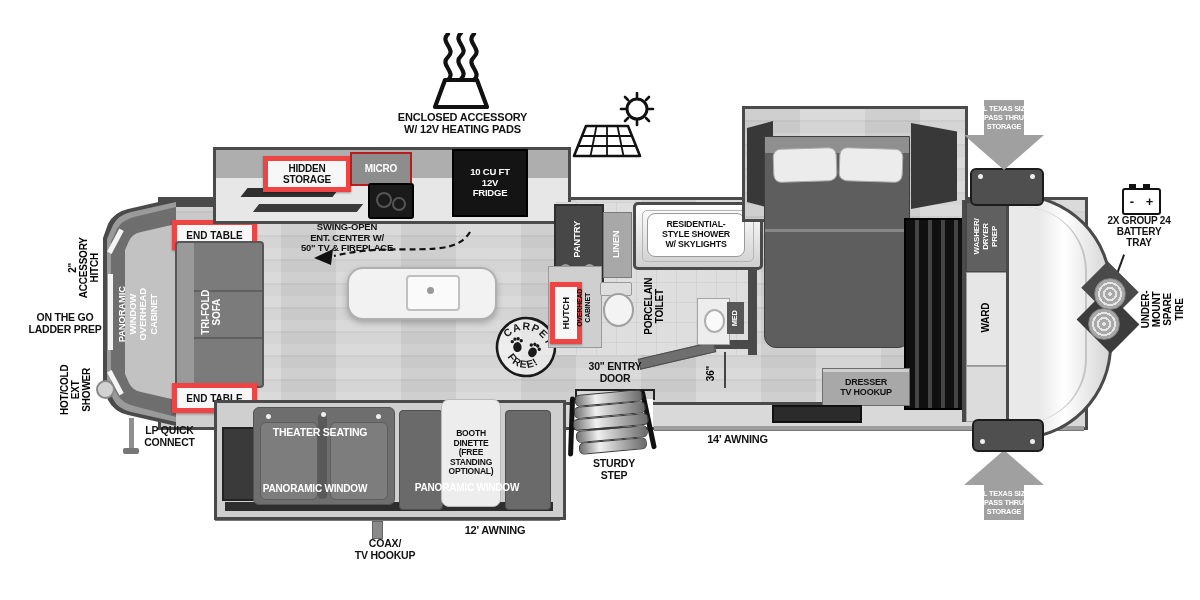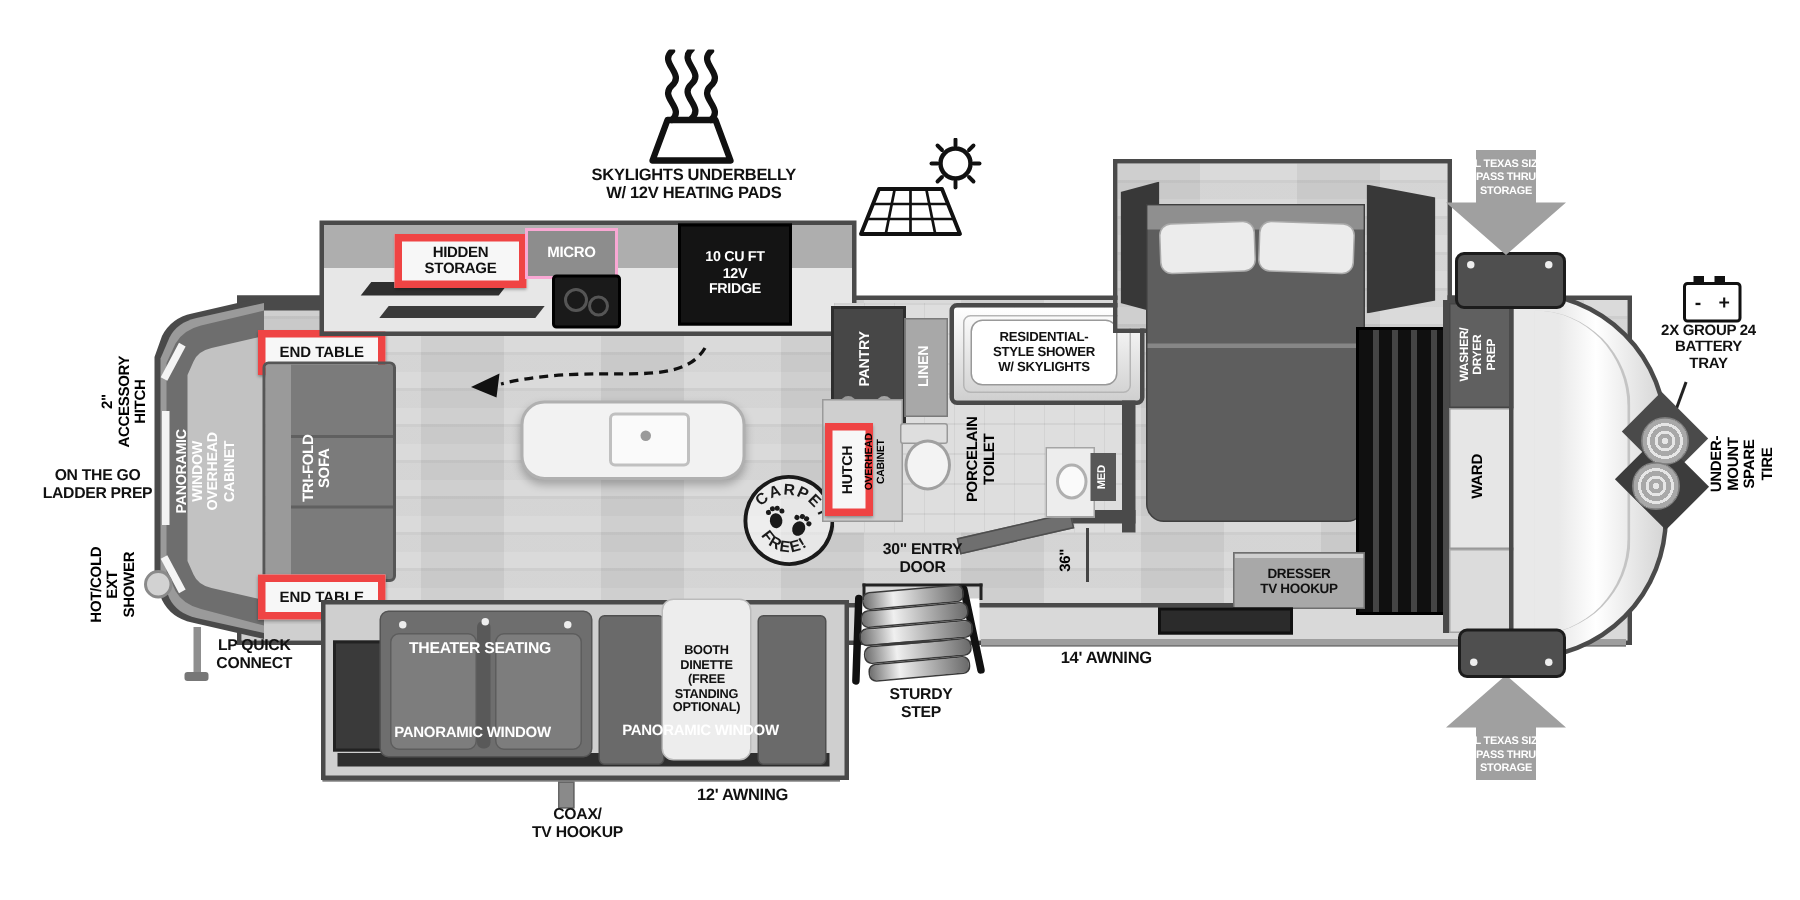--- a/index.html
+++ b/index.html
@@ -69,33 +69,36 @@
 
   <div class="abs" style="left:213px;top:147px;width:352px;height:71px;border:3px solid #4a4a4a;
               background:linear-gradient(180deg,#aeaeae 0 40%,#e7e7e7 40%);">
     <div class="abs" style="left:28px;top:38px;width:92px;height:9px;background:#2f2f2f;transform:skewX(-38deg);"></div>
     <div class="abs" style="left:40px;top:54px;width:104px;height:8px;background:#3a3a3a;transform:skewX(-38deg);"></div>
   </div>
   <div class="boxlbl" style="left:263px;top:156px;width:78px;height:26px;font-size:10px;text-align:center;">
     <span class="lbl" style="position:static;font-size:10px;">HIDDEN
 STORAGE</span>
   </div>
-  <div class="abs" style="left:350px;top:152px;width:58px;height:30px;background:#8d8d8d;border:2px solid #f9a8d4;display:flex;align-items:center;justify-content:center;">
+  <div class="abs" style="left:350px;top:152px;width:58px;height:30px;background:#8d8d8d;border:2px solid #b91c1c;display:flex;align-items:center;justify-content:center;">
     <span class="lbl w" style="position:static;font-size:10px;">MICRO</span>
   </div>
   <div class="abs" style="left:368px;top:183px;width:42px;height:32px;background:#1a1a1a;border:2px solid #000;border-radius:3px;">
     <div class="abs" style="left:6px;top:7px;width:12px;height:12px;border:2px solid #555;border-radius:50%;"></div>
     <div class="abs" style="left:22px;top:12px;width:10px;height:10px;border:2px solid #555;border-radius:50%;"></div>
   </div>
   <div class="abs" style="left:452px;top:149px;width:72px;height:64px;background:#141414;border:2px solid #000;display:flex;align-items:center;justify-content:center;">
     <span class="lbl w" style="position:static;font-size:9.5px;">10 CU FT
 12V
 FRIDGE</span>
   </div>
 
+  <div class="lbl" style="left:252px;top:222px;width:190px;font-size:9.5px;">SWING-OPEN
+ENT. CENTER W/
+50" TV &amp; FIREPLACE</div>
   <svg class="abs" style="left:300px;top:226px;" width="180" height="46" viewBox="0 0 180 46">
     <path d="M170,6 C152,36 98,14 34,30" fill="none" stroke="#111" stroke-width="2.2" stroke-dasharray="6,4"></path>
     <polygon points="14,32 33,23 31,39" fill="#111"></polygon>
   </svg>
 
   <div class="abs" style="left:347px;top:267px;width:146px;height:49px;background:#f2f2f2;border:2px solid #b0b0b0;border-radius:16px;box-shadow:0 3px 6px rgba(0,0,0,.25);">
     <div class="abs" style="left:57px;top:6px;width:50px;height:32px;background:#fafafa;border:2px solid #c0c0c0;border-radius:4px;"></div>
     <div class="abs" style="left:78px;top:18px;width:7px;height:7px;background:#9a9a9a;border-radius:50%;"></div>
   </div>
 
@@ -318,21 +321,21 @@
   </div>
 
   <svg class="abs" style="left:420px;top:33px;" width="82" height="78" viewBox="0 0 82 78">
     <g fill="none" stroke="#111" stroke-width="4.2" stroke-linecap="round">
       <path d="M28,3 c-9,8 9,15 0,23 c-9,8 9,15 0,23" transform="translate(0,-2)"></path>
       <path d="M41,0 c-9,8 9,15 0,23 c-9,8 9,15 0,23"></path>
       <path d="M54,3 c-9,8 9,15 0,23 c-9,8 9,15 0,23" transform="translate(0,-2)"></path>
     </g>
     <path d="M15,74 L25,47 L57,47 L67,74 Z" fill="none" stroke="#111" stroke-width="4.2" stroke-linejoin="round"></path>
   </svg>
-  <div class="lbl" style="left:390px;top:111px;width:145px;font-size:11px;">SKYLIGHTS UNDERBELLY
+  <div class="lbl" style="left:390px;top:111px;width:145px;font-size:11px;">ENCLOSED ACCESSORY
 W/ 12V HEATING PADS</div>
 
   <svg class="abs" style="left:572px;top:92px;" width="95" height="70" viewBox="0 0 95 70">
     <circle cx="65" cy="17" r="10" fill="none" stroke="#111" stroke-width="3"></circle>
     <g stroke="#111" stroke-width="2.6" stroke-linecap="round">
       <line x1="65" y1="1" x2="65" y2="5"></line>
         <line x1="65" y1="29" x2="65" y2="33"></line>
       <line x1="49" y1="17" x2="53" y2="17"></line>
         <line x1="77" y1="17" x2="81" y2="17"></line>
       <line x1="53" y1="5" x2="56" y2="8"></line>

